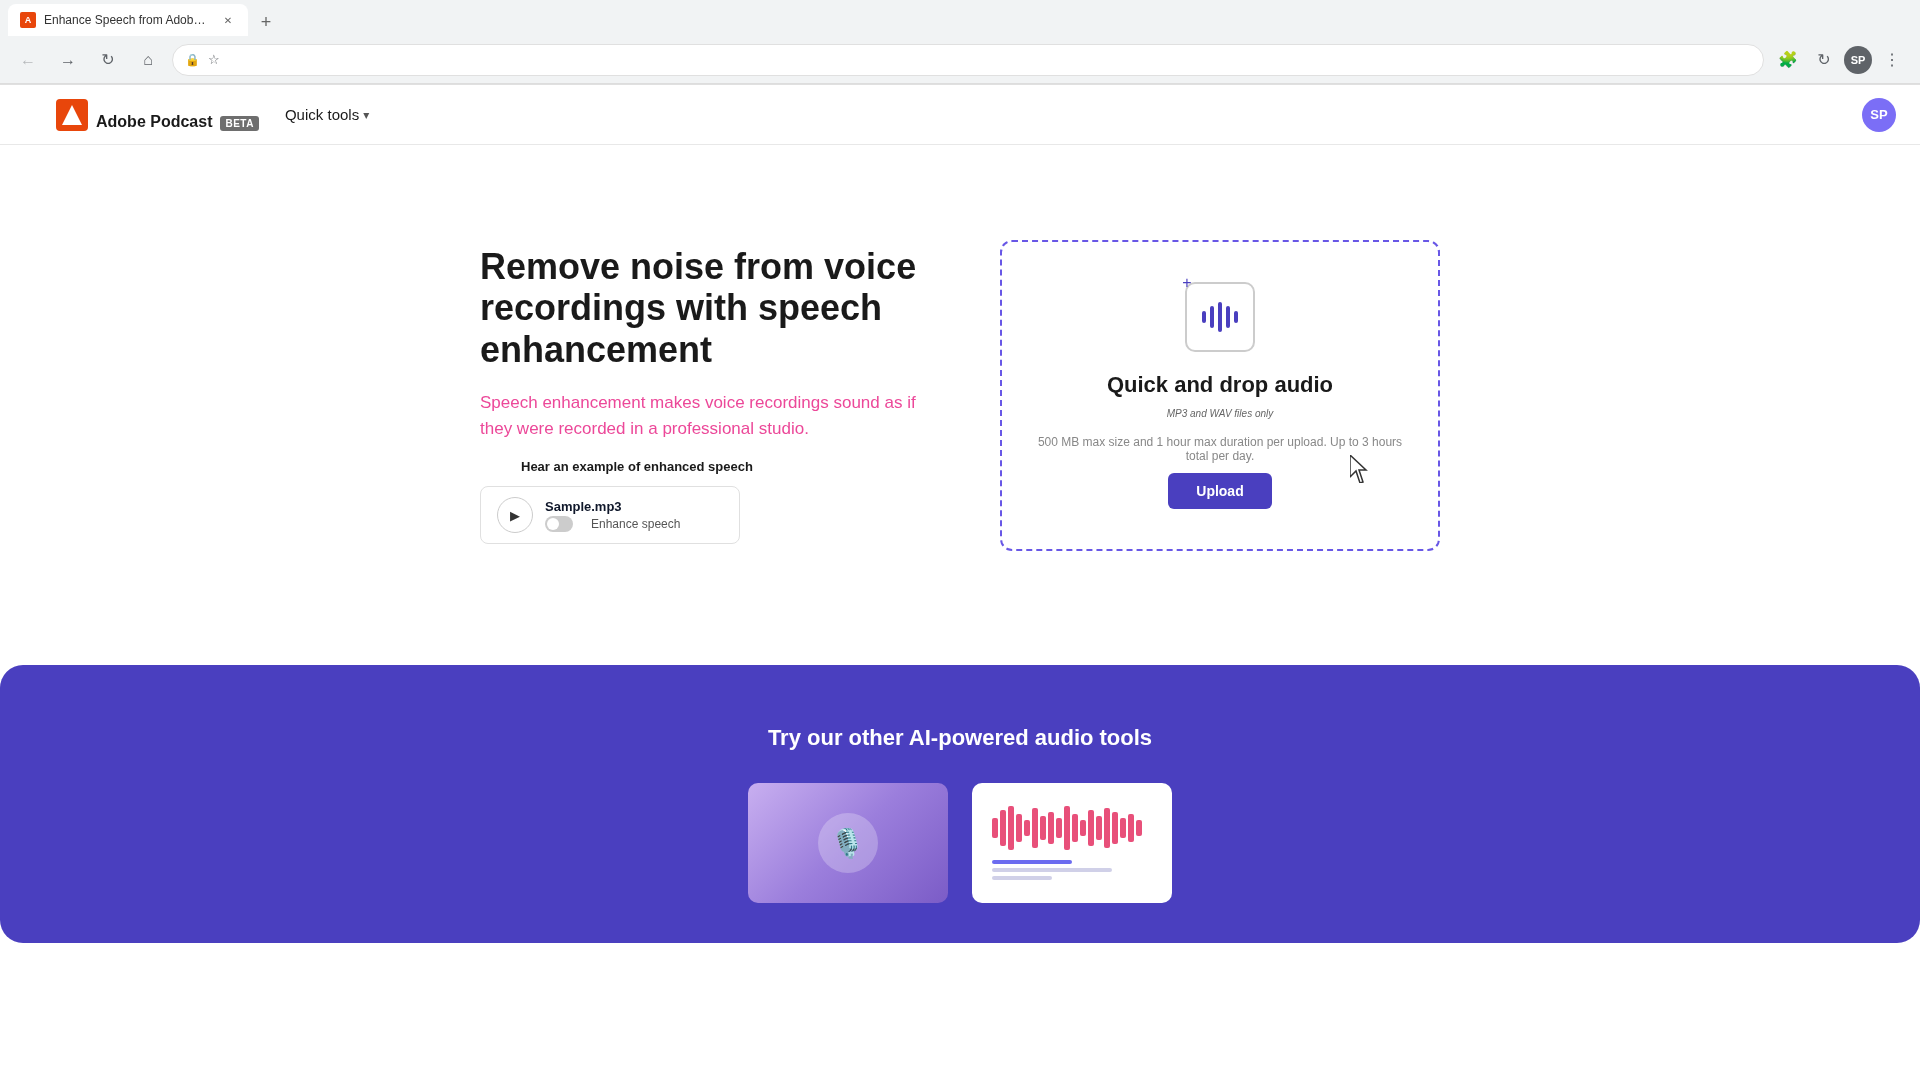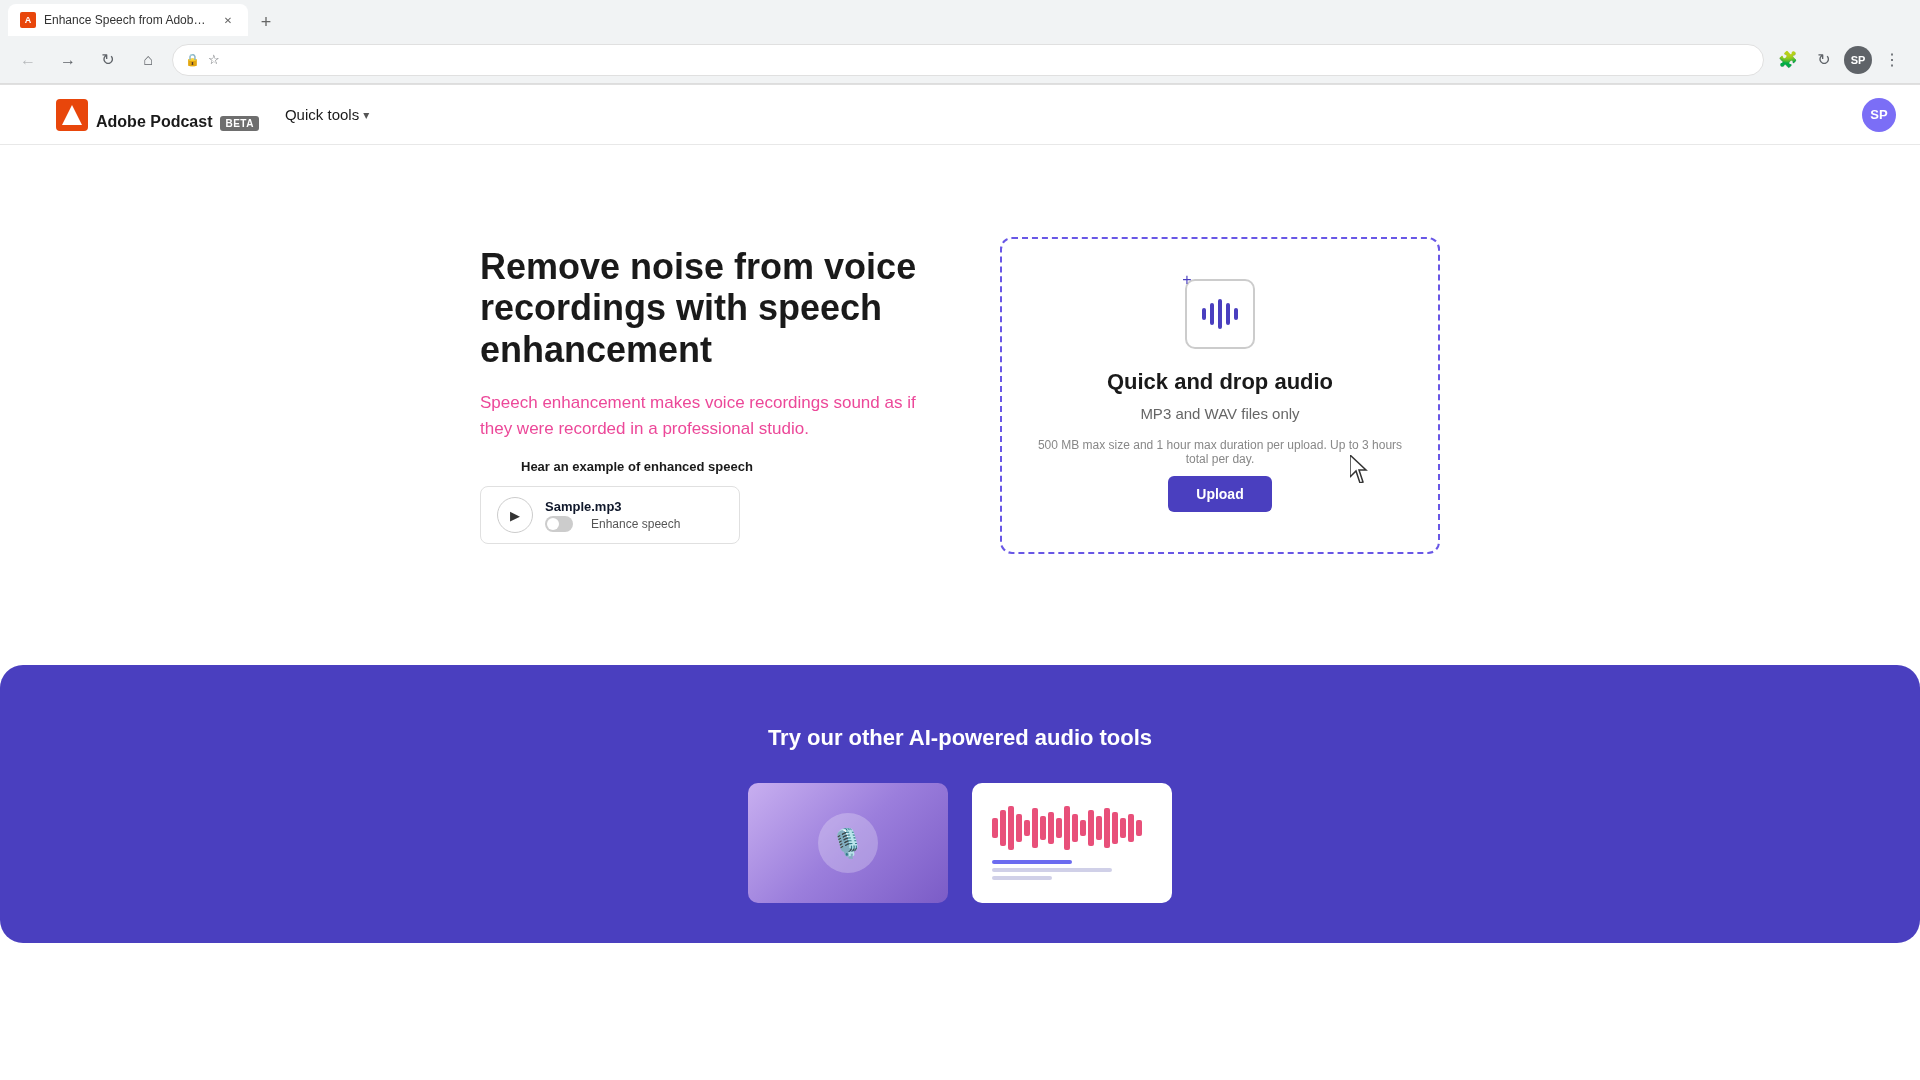--- a/index.html
+++ b/index.html
@@ -294,23 +294,24 @@
       color: #4a3fbf;
       font-weight: 300;
     }
     .drop-title {
       font-size: 22px;
       font-weight: 700;
       color: #1a1a1a;
       margin-bottom: 10px;
     }
     .drop-sub {
-      font-size: 15px;
+      font-size: 10px;
       color: #666;
       margin-bottom: 16px;
+      font-style: italic;
     }
     .drop-limit {
       font-size: 12px;
       color: #888;
       margin-bottom: 10px;
     }
     .upload-btn {
       background: #4a3fbf;
       color: white;
       border: none;

